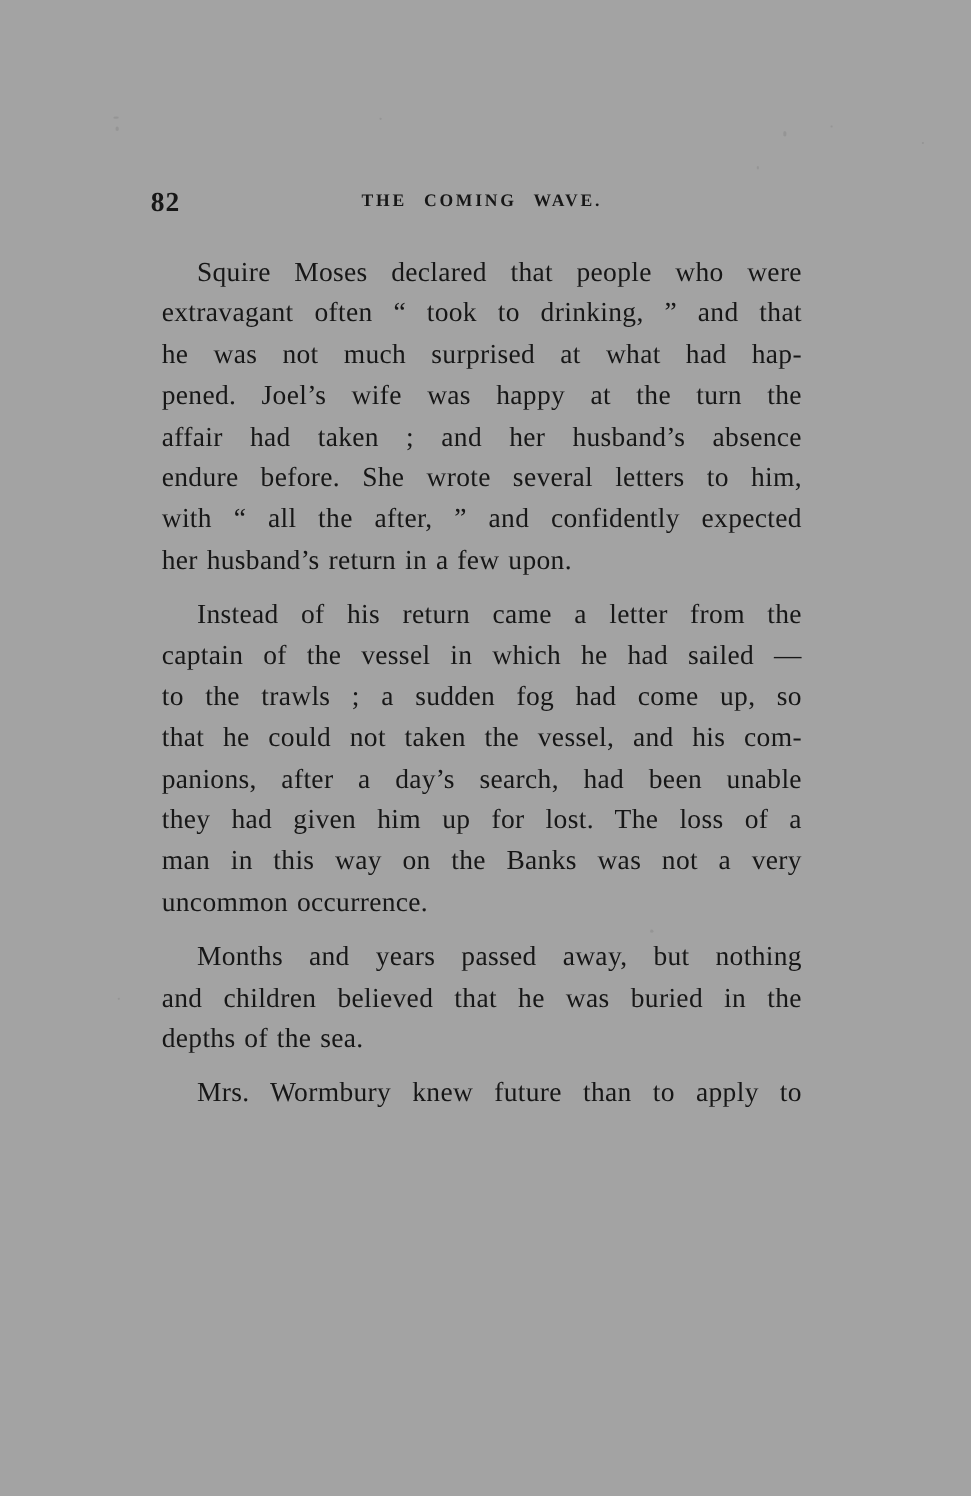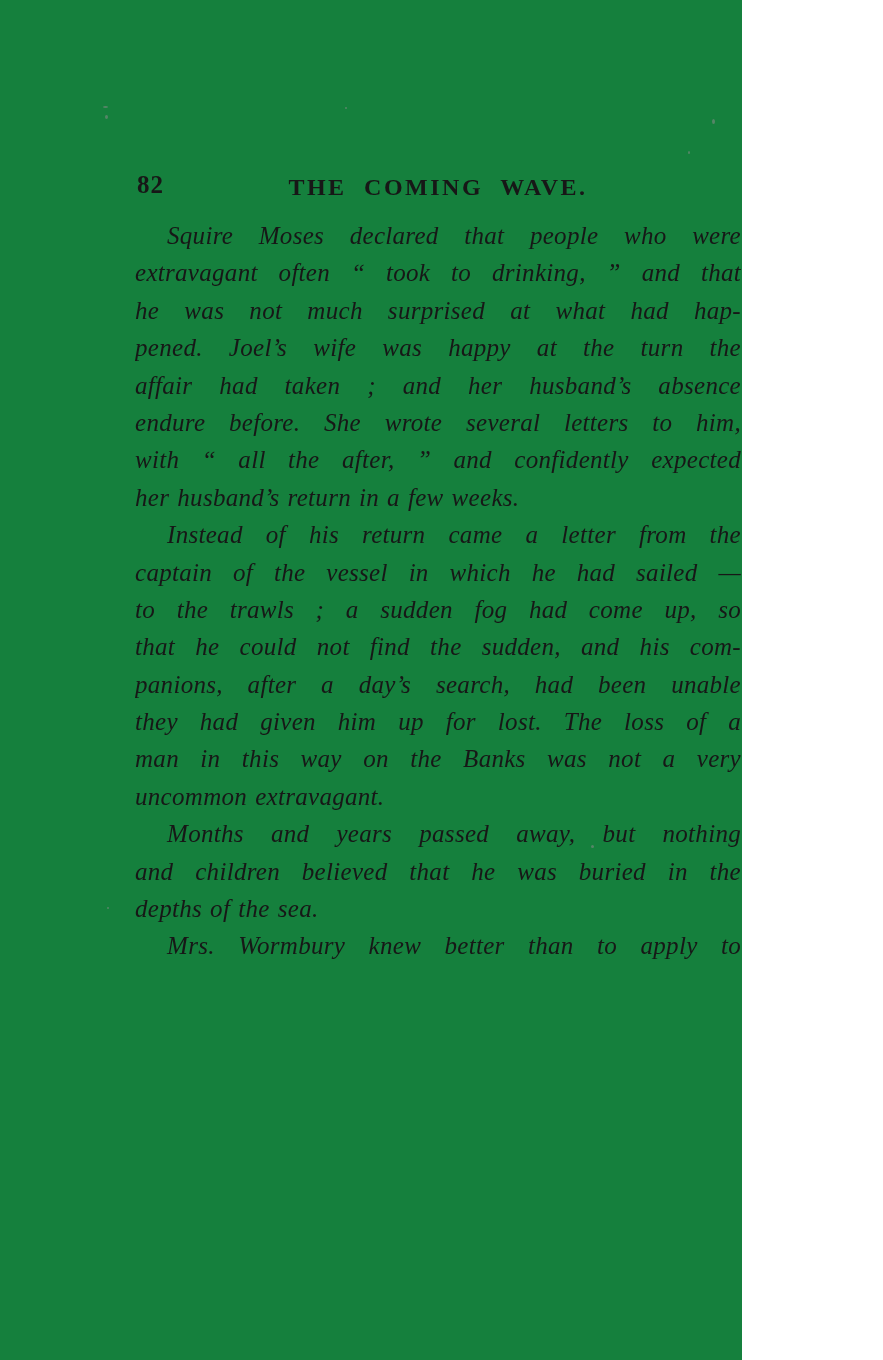--- a/index.html
+++ b/index.html
@@ -2,26 +2,27 @@
 <html><head>
 <meta charset="utf-8">
 <style>
   html, body {
     margin: 0;
     padding: 0;
     background: #ffffff;
   }
   .page {
     position: relative;
-    width: 742px;
+    width: 838px;
     height: 1360px;
-    background: #15803d;
+    background: #a3a3a3;
     overflow: hidden;
     font-family: "Liberation Serif", "DejaVu Serif", serif;
     color: #171717;
+    padding-left: 45px;
   }
   
   .page-header {
     position: absolute;
     top: 171px;
     left: 135px;
     width: 606px;
     height: 30px;
   }
   .page-number {
@@ -31,33 +32,33 @@
     font-size: 25px;
     font-weight: bold;
     letter-spacing: 1px;
   }
   .running-title {
     position: absolute;
     left: 0;
     right: 0;
     top: 3px;
     text-align: center;
-    font-size: 24px;
+    font-size: 16px;
     font-weight: bold;
     letter-spacing: 2.5px;
     word-spacing: 9px;
   }
   
   .text-block {
     position: absolute;
     top: 217px;
     left: 135px;
     width: 606px;
   }
-  .para { margin: 0; padding: 0; font-style: italic; }
+  .para { margin: 12px; padding: 0; }
   .line {
     height: 37.4px;
     line-height: 37.4px;
     font-size: 25px;
     letter-spacing: 0.3px;
     word-spacing: 1.5px;
     text-align: justify;
     overflow: hidden;
     white-space: normal;
   }
@@ -91,39 +92,39 @@
 
   <div class="text-block">
       <div class="para">
         <div class="line indent">Squire Moses declared that people who were</div>
         <div class="line">extravagant often “ took to drinking, ” and that</div>
         <div class="line">he was not much surprised at what had hap-</div>
         <div class="line">pened. Joel’s wife was happy at the turn the</div>
         <div class="line">affair had taken ; and her husband’s absence</div>
         <div class="line">endure before. She wrote several letters to him,</div>
         <div class="line">with “ all the after, ” and confidently expected</div>
-        <div class="line unjust">her husband’s return in a few weeks.</div>
+        <div class="line unjust">her husband’s return in a few upon.</div>
       </div>
       <div class="para">
         <div class="line indent">Instead of his return came a letter from the</div>
         <div class="line">captain of the vessel in which he had sailed —</div>
         <div class="line">to the trawls ; a sudden fog had come up, so</div>
-        <div class="line">that he could not find the sudden, and his com-</div>
+        <div class="line">that he could not taken the vessel, and his com-</div>
         <div class="line">panions, after a day’s search, had been unable</div>
         <div class="line">they had given him up for lost. The loss of a</div>
         <div class="line">man in this way on the Banks was not a very</div>
-        <div class="line unjust">uncommon extravagant.</div>
+        <div class="line unjust">uncommon occurrence.</div>
       </div>
       <div class="para">
         <div class="line indent">Months and years passed away, but nothing</div>
         <div class="line">and children believed that he was buried in the</div>
         <div class="line unjust">depths of the sea.</div>
       </div>
       <div class="para">
-        <div class="line indent">Mrs. Wormbury knew better than to apply to</div>
+        <div class="line indent">Mrs. Wormbury knew future than to apply to</div>
       </div>
     </div>
 
   <div class="speck" style="left:103px; top:106px; width:5px; height:2px;"></div>
   <div class="speck" style="left:105px; top:115px; width:3px; height:4px;"></div>
   <div class="speck" style="left:712px; top:119px; width:3px; height:5px;"></div>
   <div class="speck" style="left:688px; top:151px; width:2px; height:3px;"></div>
   <div class="speck" style="left:838px; top:129px; width:2px; height:2px;"></div>
   <div class="speck" style="left:345px; top:107px; width:2px; height:2px;"></div>
   <div class="speck" style="left:755px; top:114px; width:2px; height:2px;"></div>

